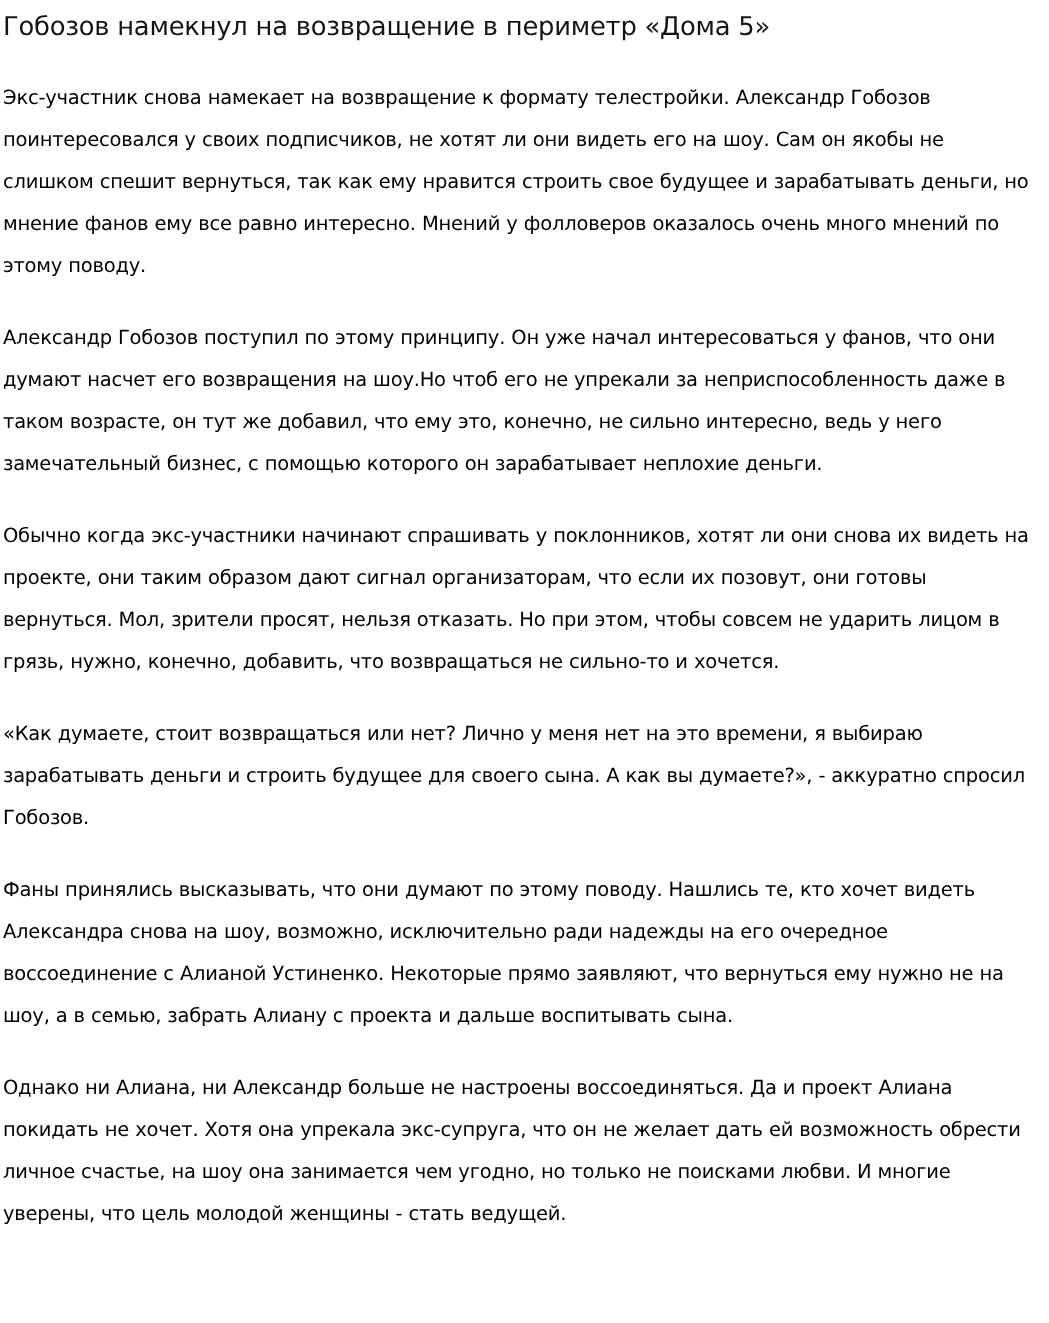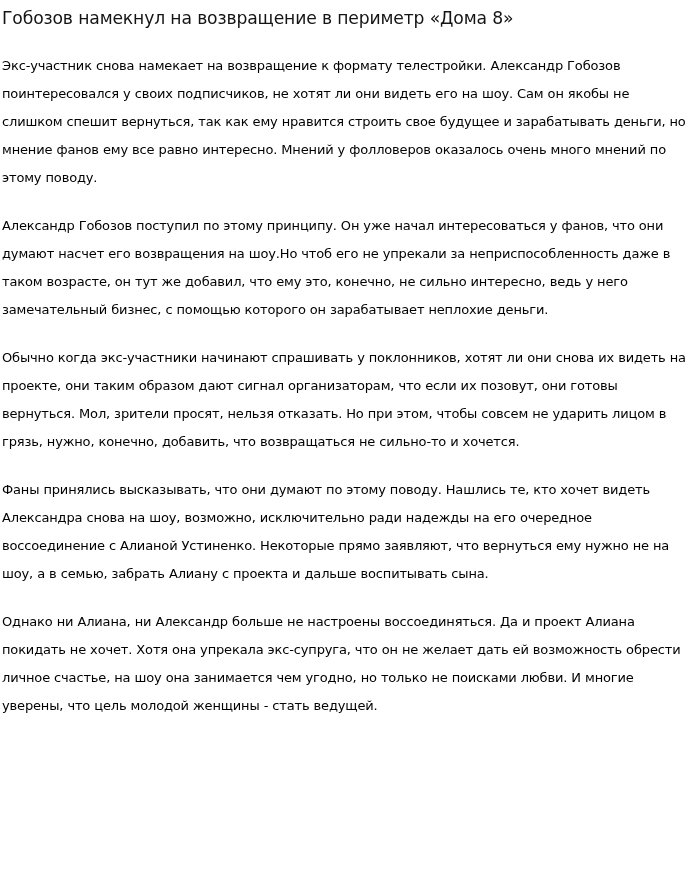--- a/index.html
+++ b/index.html
@@ -46,23 +46,24 @@
 
   .article-body p:last-child {
     margin-bottom: 0;
   }
 </style>
 </head>
 <body>
 
 <article class="article">
 
-  <h1 class="article-title">Гобозов намекнул на возвращение в периметр «Дома 8»</h1>
+  <h1 class="article-title">Гобозов намекнул на возвращение в периметр «Дома 5»</h1>
 
   <div class="article-body">
     <p>Экс-участник снова намекает на возвращение к формату телестройки. Александр Гобозов поинтересовался у своих подписчиков, не хотят ли они видеть его на шоу. Сам он якобы не слишком спешит вернуться, так как ему нравится строить свое будущее и зарабатывать деньги, но мнение фанов ему все равно интересно. Мнений у фолловеров оказалось очень много мнений по этому поводу.</p>
     <p>Александр Гобозов поступил по этому принципу. Он уже начал интересоваться у фанов, что они думают насчет его возвращения на шоу.Но чтоб его не упрекали за неприспособленность даже в таком возрасте, он тут же добавил, что ему это, конечно, не сильно интересно, ведь у него замечательный бизнес, с помощью которого он зарабатывает неплохие деньги.</p>
     <p>Обычно когда экс-участники начинают спрашивать у поклонников, хотят ли они снова их видеть на проекте, они таким образом дают сигнал организаторам, что если их позовут, они готовы вернуться. Мол, зрители просят, нельзя отказать. Но при этом, чтобы совсем не ударить лицом в грязь, нужно, конечно, добавить, что возвращаться не сильно-то и хочется.</p>
+    <p>«Как думаете, стоит возвращаться или нет? Лично у меня нет на это времени, я выбираю зарабатывать деньги и строить будущее для своего сына. А как вы думаете?», - аккуратно спросил Гобозов.</p>
     <p>Фаны принялись высказывать, что они думают по этому поводу. Нашлись те, кто хочет видеть Александра снова на шоу, возможно, исключительно ради надежды на его очередное воссоединение с Алианой Устиненко. Некоторые прямо заявляют, что вернуться ему нужно не на шоу, а в семью, забрать Алиану с проекта и дальше воспитывать сына.</p>
     <p>Однако ни Алиана, ни Александр больше не настроены воссоединяться. Да и проект Алиана покидать не хочет. Хотя она упрекала экс-супруга, что он не желает дать ей возможность обрести личное счастье, на шоу она занимается чем угодно, но только не поисками любви. И многие уверены, что цель молодой женщины - стать ведущей.</p>
   </div>
 
 </article>
 
 </body></html>

